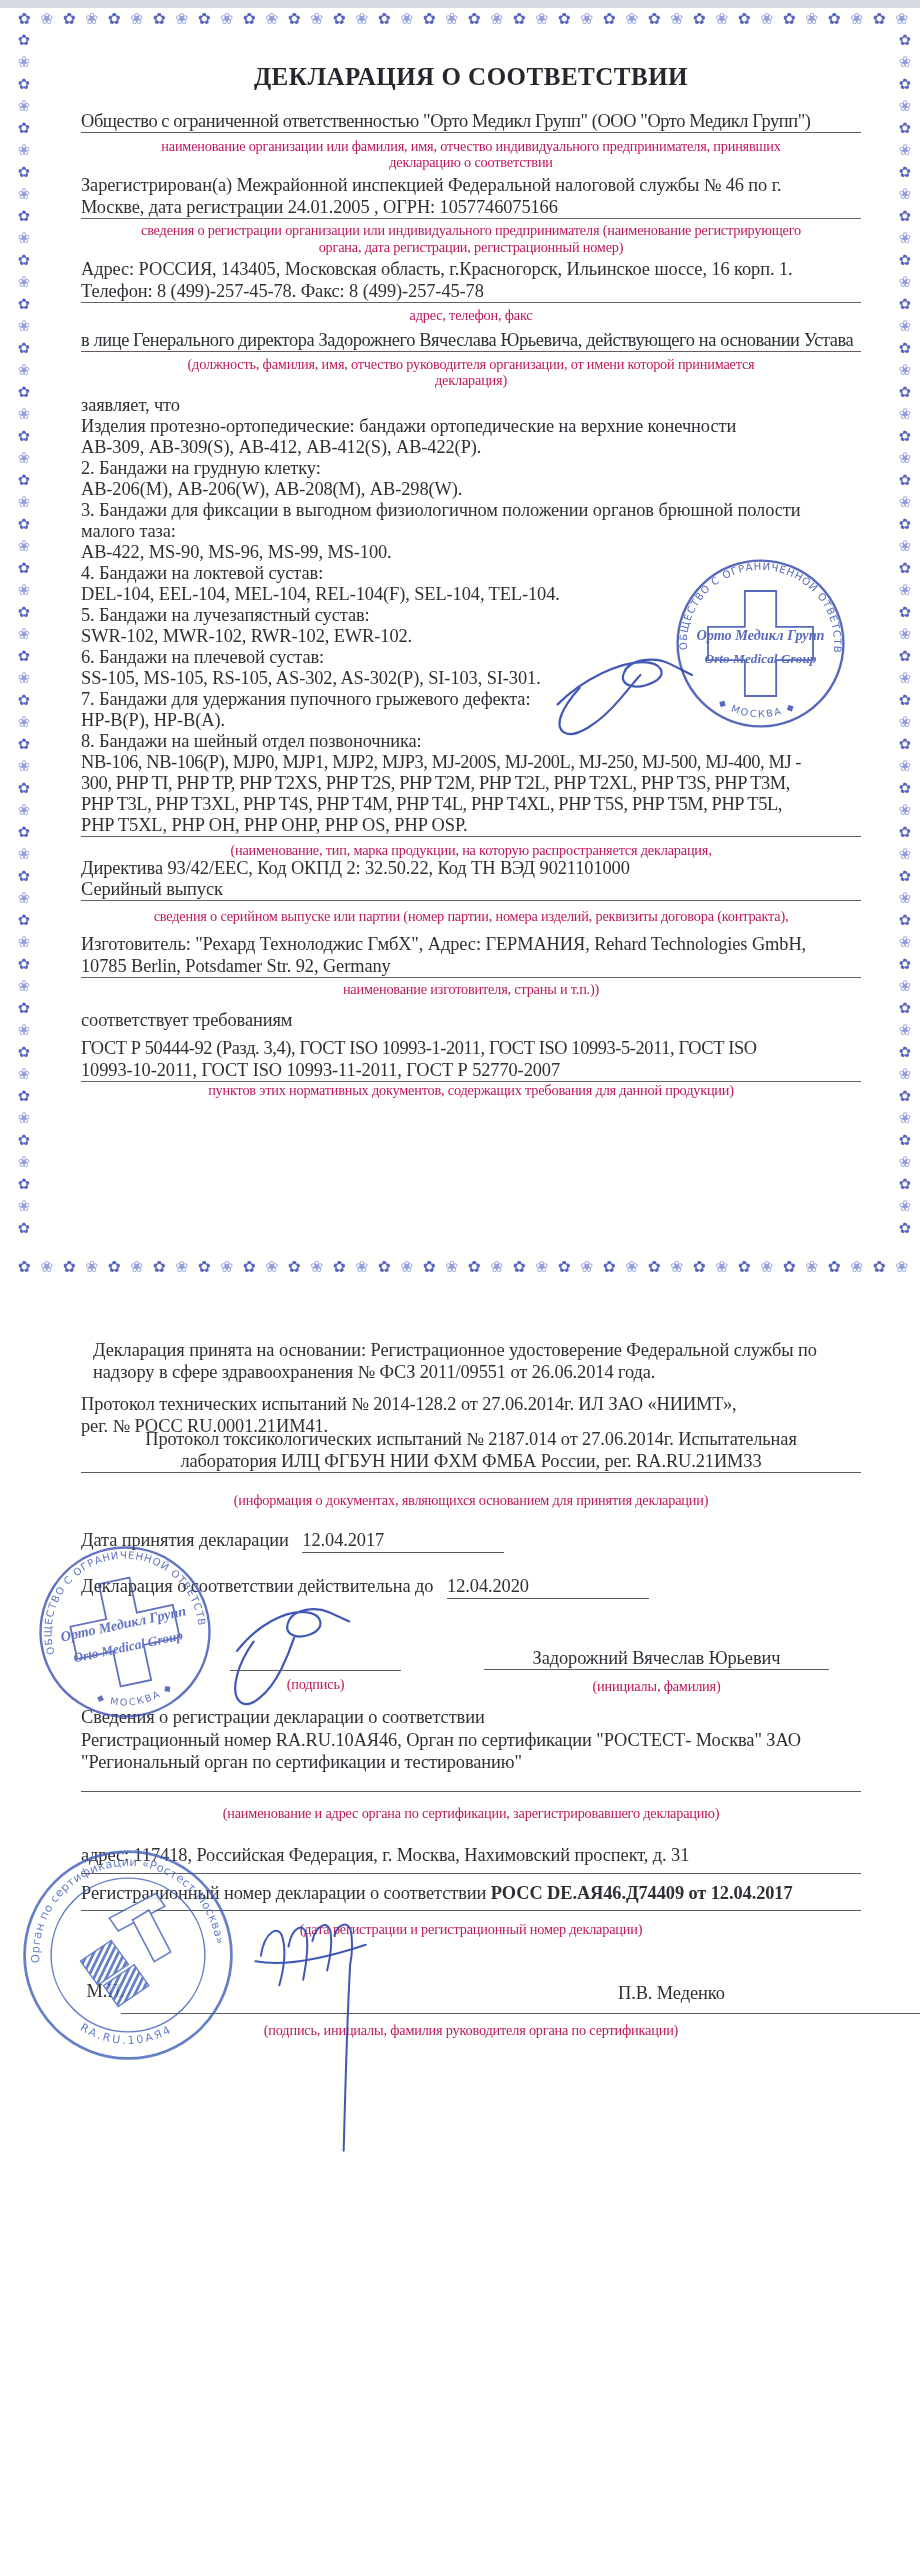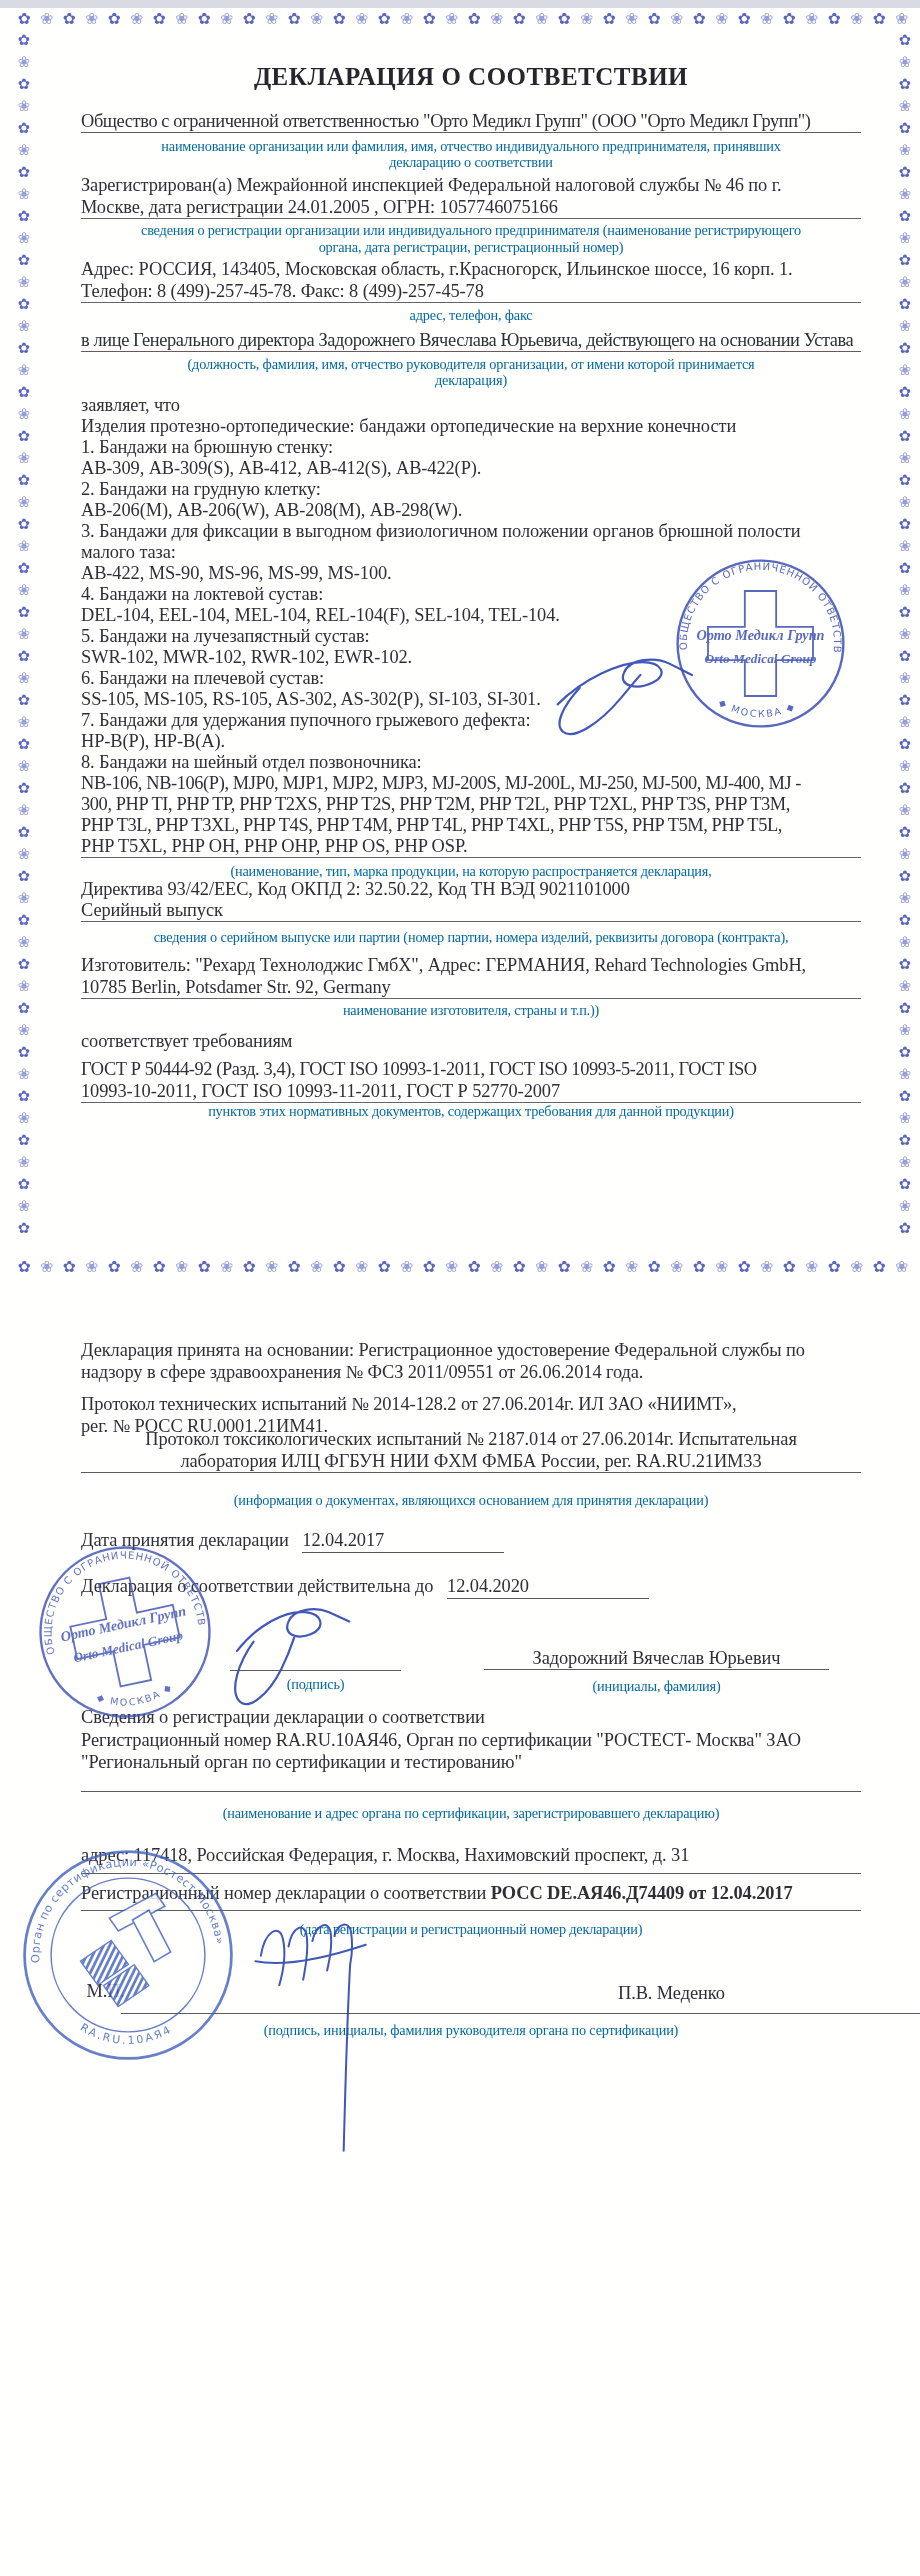--- a/index.html
+++ b/index.html
@@ -15,21 +15,21 @@
   .gA{color:#4d5ab8;}
   .gB{color:#8d99d9;}
   
   .doc{position:absolute;left:81px;top:28px;width:780px;}
   .title{margin-top:35px;text-align:center;font-size:25px;font-weight:bold;letter-spacing:0.5px;color:#26262e;}
   .fld{font-size:18.4px;line-height:21px;white-space:nowrap;letter-spacing:-0.1px;}
   .f24{line-height:22px;}
   .dense{letter-spacing:-0.4px;}
   .ul{border-bottom:1.4px solid #6a585c;}
   .ulg{border-bottom:1.3px solid #63636e;}
-  .cap{font-size:14.3px;line-height:16.6px;text-align:center;color:#0369a1;white-space:nowrap;letter-spacing:-0.2px;}
+  .cap{font-size:14.3px;line-height:16.6px;text-align:center;color:#be185d;white-space:nowrap;letter-spacing:-0.2px;}
   .lower{position:absolute;left:81px;top:1286px;width:780px;height:1012px;font-size:18.4px;}
   .abs{position:absolute;}
   .ln{font-size:18.4px;line-height:22px;white-space:nowrap;letter-spacing:-0.1px;}
   .uspan{border-bottom:1.4px solid #55555f;padding-bottom:1.8px;}
   .bold{font-weight:bold;}
   .ctr{text-align:center;}
   .stamp{position:absolute;pointer-events:none;}
   .stamp svg{display:block;}
   .sig{position:absolute;pointer-events:none;}
   .rule{position:absolute;border-top:1.3px solid #5a5a64;}
@@ -174,21 +174,20 @@
     <div class="cap" style="margin-top:3.7px;">адрес, телефон, факс</div>
 
     <div class="fld ul dense" style="margin-top:6.4px;">в лице Генерального директора Задорожнего Вячеслава Юрьевича, действующего на основании Устава</div>
     <div class="cap" style="margin-top:3.7px;">(должность, фамилия, имя, отчество руководителя организации, от имени которой принимается</div>
     <div class="cap">декларация)</div>
 
     <div class="fld" style="margin-top:6.4px;">заявляет, что</div>
 
     <div>
       <div class="fld">Изделия протезно-ортопедические: бандажи ортопедические на верхние конечности</div>
-      <div class="fld">1. Бандажи на брюшную стенку:</div>
       <div class="fld">АВ-309, АВ-309(S), АВ-412, АВ-412(S), АВ-422(Р).</div>
       <div class="fld">2. Бандажи на грудную клетку:</div>
       <div class="fld">АВ-206(М), АВ-206(W), АВ-208(М), АВ-298(W).</div>
       <div class="fld">3. Бандажи для фиксации в выгодном физиологичном положении органов брюшной полости</div>
       <div class="fld">малого таза:</div>
       <div class="fld">АВ-422, MS-90, MS-96, MS-99, MS-100.</div>
       <div class="fld">4. Бандажи на локтевой сустав:</div>
       <div class="fld">DEL-104, EEL-104, MEL-104, REL-104(F), SEL-104, TEL-104.</div>
       <div class="fld">5. Бандажи на лучезапястный сустав:</div>
       <div class="fld">SWR-102, MWR-102, RWR-102, EWR-102.</div>
@@ -239,21 +238,21 @@
 
   <div class="sig" style="left:552px;top:651px;;color:#2e47b0">
     <svg width="152" height="92" viewBox="0 0 165 100" fill="none" stroke="currentColor" stroke-width="2.4" stroke-linecap="round" opacity="0.9">
       <path d="M6,58 C34,30 74,12 98,12 C120,12 126,26 110,34 C92,43 72,38 78,24 C84,8 112,6 128,14 L152,26"></path>
       <path d="M30,40 C12,60 2,80 12,88 C24,97 52,78 74,52 C86,38 92,30 96,26"></path>
     </svg>
   </div>
 
   <div class="lower">
 
-    <div class="abs ln" style="left:0;top:53px;">
+    <div class="abs ln" style="left:12px;top:53px;">
       <div>Декларация принята на основании: Регистрационное удостоверение Федеральной службы по</div>
       <div>надзору в сфере здравоохранения № ФСЗ 2011/09551 от 26.06.2014 года.</div>
     </div>
     <div class="abs ln" style="left:0;top:107px;">
       <div>Протокол  технических испытаний № 2014-128.2 от 27.06.2014г. ИЛ ЗАО «НИИМТ»,</div>
       <div>рег. № РОСС RU.0001.21ИМ41.</div>
     </div>
     <div class="abs ln" style="left:0;top:142px;width:780px;border-bottom:1.3px solid #5a5a64;text-align:center;">
       <div>Протокол токсикологических испытаний № 2187.014 от 27.06.2014г. Испытательная</div>
       <div>лаборатория ИЛЦ ФГБУН НИИ ФХМ ФМБА России, рег. RA.RU.21ИМ33</div>

